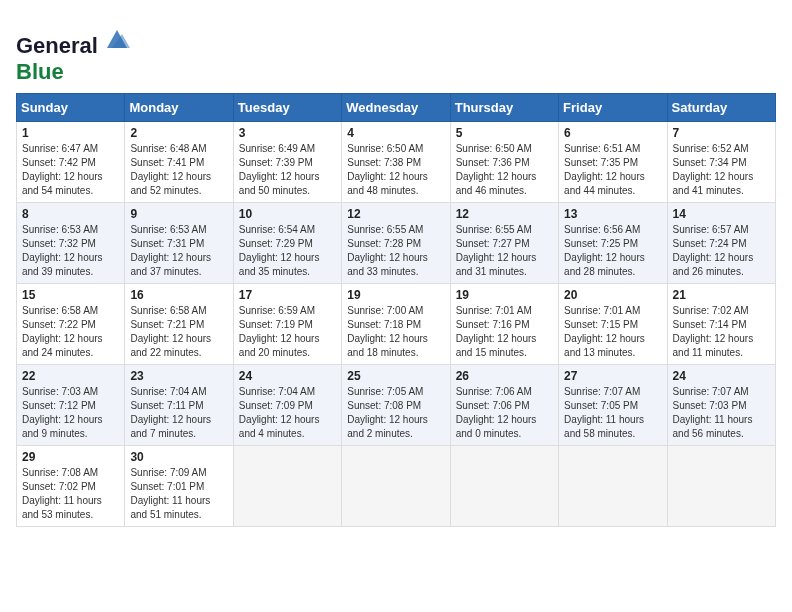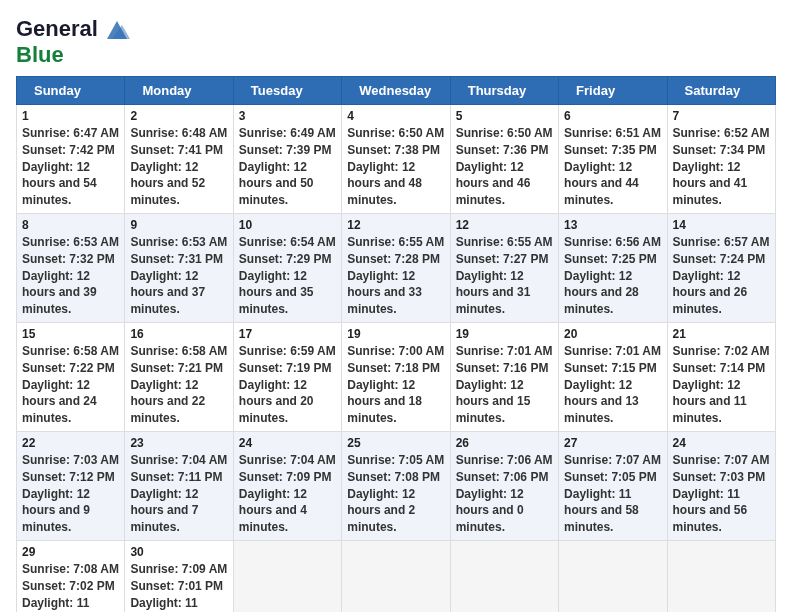--- a/index.html
+++ b/index.html
@@ -41,21 +41,21 @@
     .calendar {
       width: 100%;
       border-collapse: collapse;
       border: 1px solid #ccc;
     }
     .calendar th {
       background: #2e6db4;
       color: #fff;
       font-size: 13px;
       font-weight: bold;
-      padding: 6px 17px;
+      padding: 6px 4px;
       text-align: left;
       border: 1px solid #2060a0;
     }
     .calendar td {
       vertical-align: top;
       font-size: 10px;
       color: #333;
       padding: 4px 5px;
       border: 1px solid #ddd;
       width: calc(100% / 7);
@@ -72,33 +72,32 @@
       background: #f0f4fa;
     }
     .day-number {
       font-size: 12px;
       font-weight: bold;
       color: #222;
       display: block;
       margin-bottom: 2px;
     }
     .day-info {
-      font-size: 12px;
+      font-size: 10px;
       line-height: 1.4;
       color: #333;
-      font-weight: bold;
     }
   </style>
 </head>
 <body>
 
 <div class="header">
   <div class="logo">
     <div class="logo-row">
-      <span style="font-size:22px;font-weight:bold;color:#1a1a2e;">General</span>
+      <span style="font-size:22px;font-weight:bold;color:#1a1a2e;margin-top:17px;">General</span>
       <svg width="30" height="22" viewBox="0 0 30 22" style="margin-left:2px;margin-top:2px;">
         <polygon points="5,20 15,2 25,20" fill="#2e6db4" opacity="0.85"></polygon>
         <polygon points="10,20 20,6 28,20" fill="#2e6db4" opacity="0.5"></polygon>
       </svg>
     </div>
     <div>
       <span style="font-size:22px;font-weight:bold;color:#15803d;">Blue</span>
     </div>
   </div>
   <div class="title-block">

